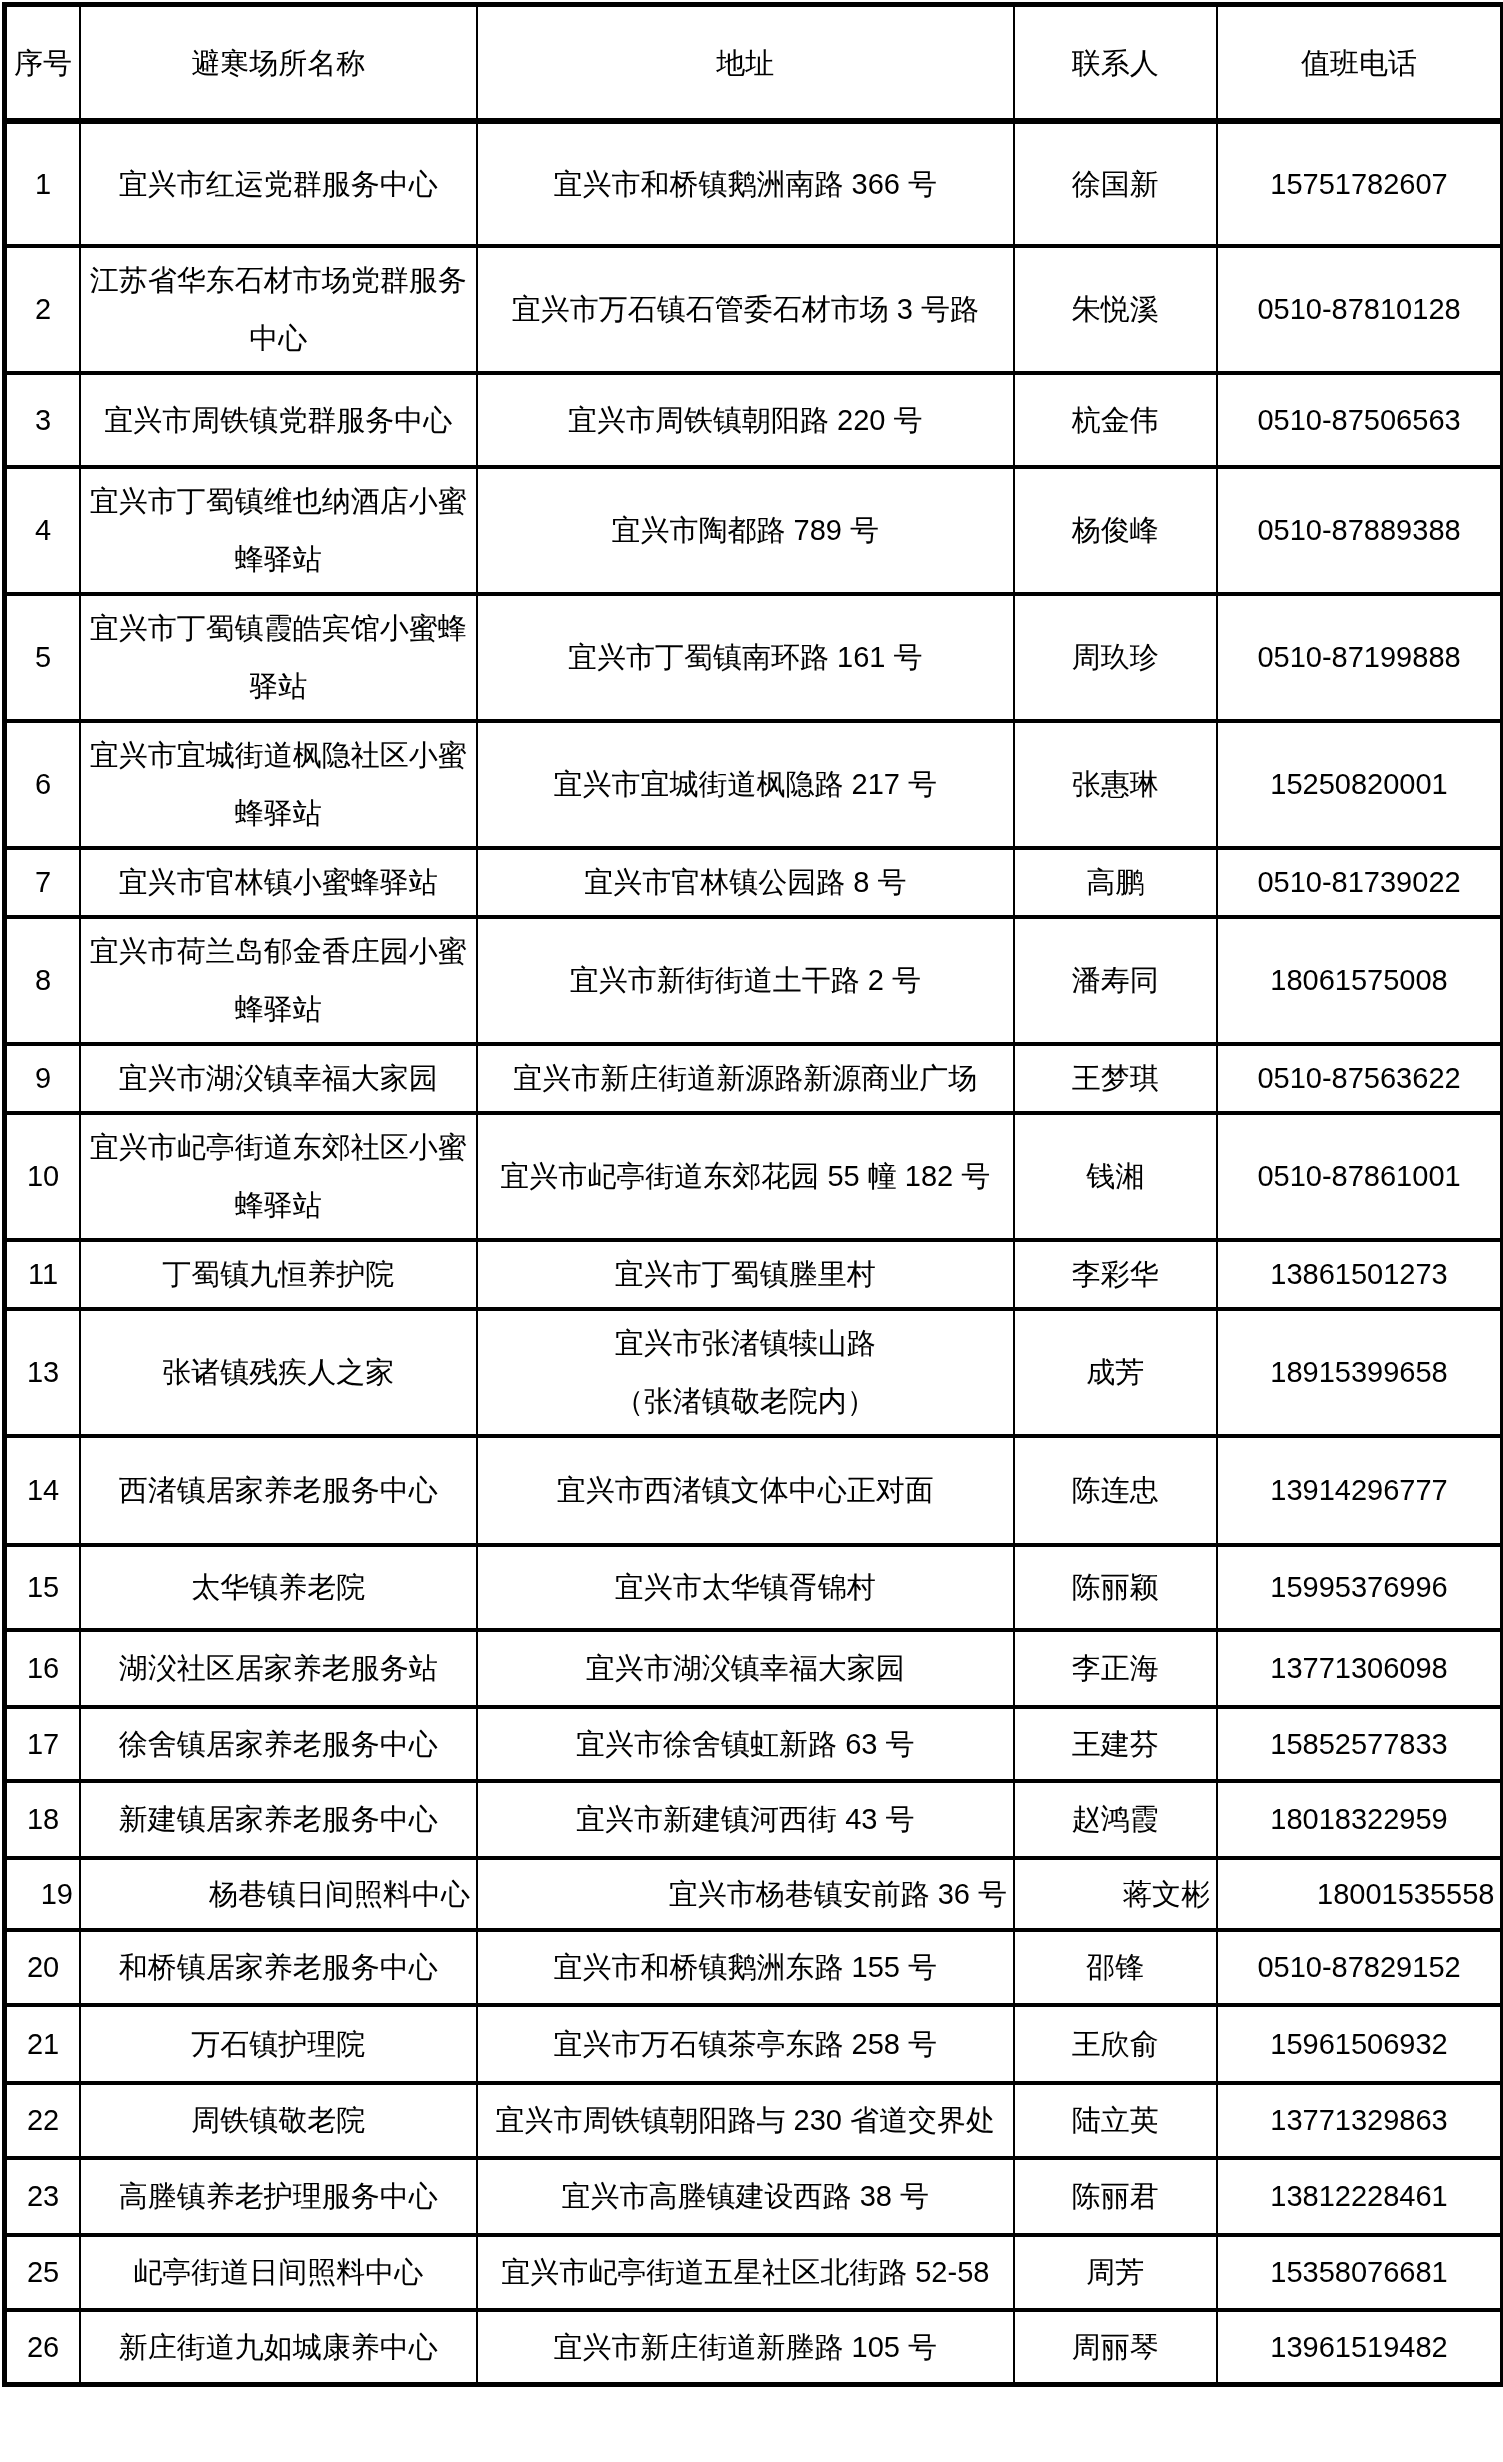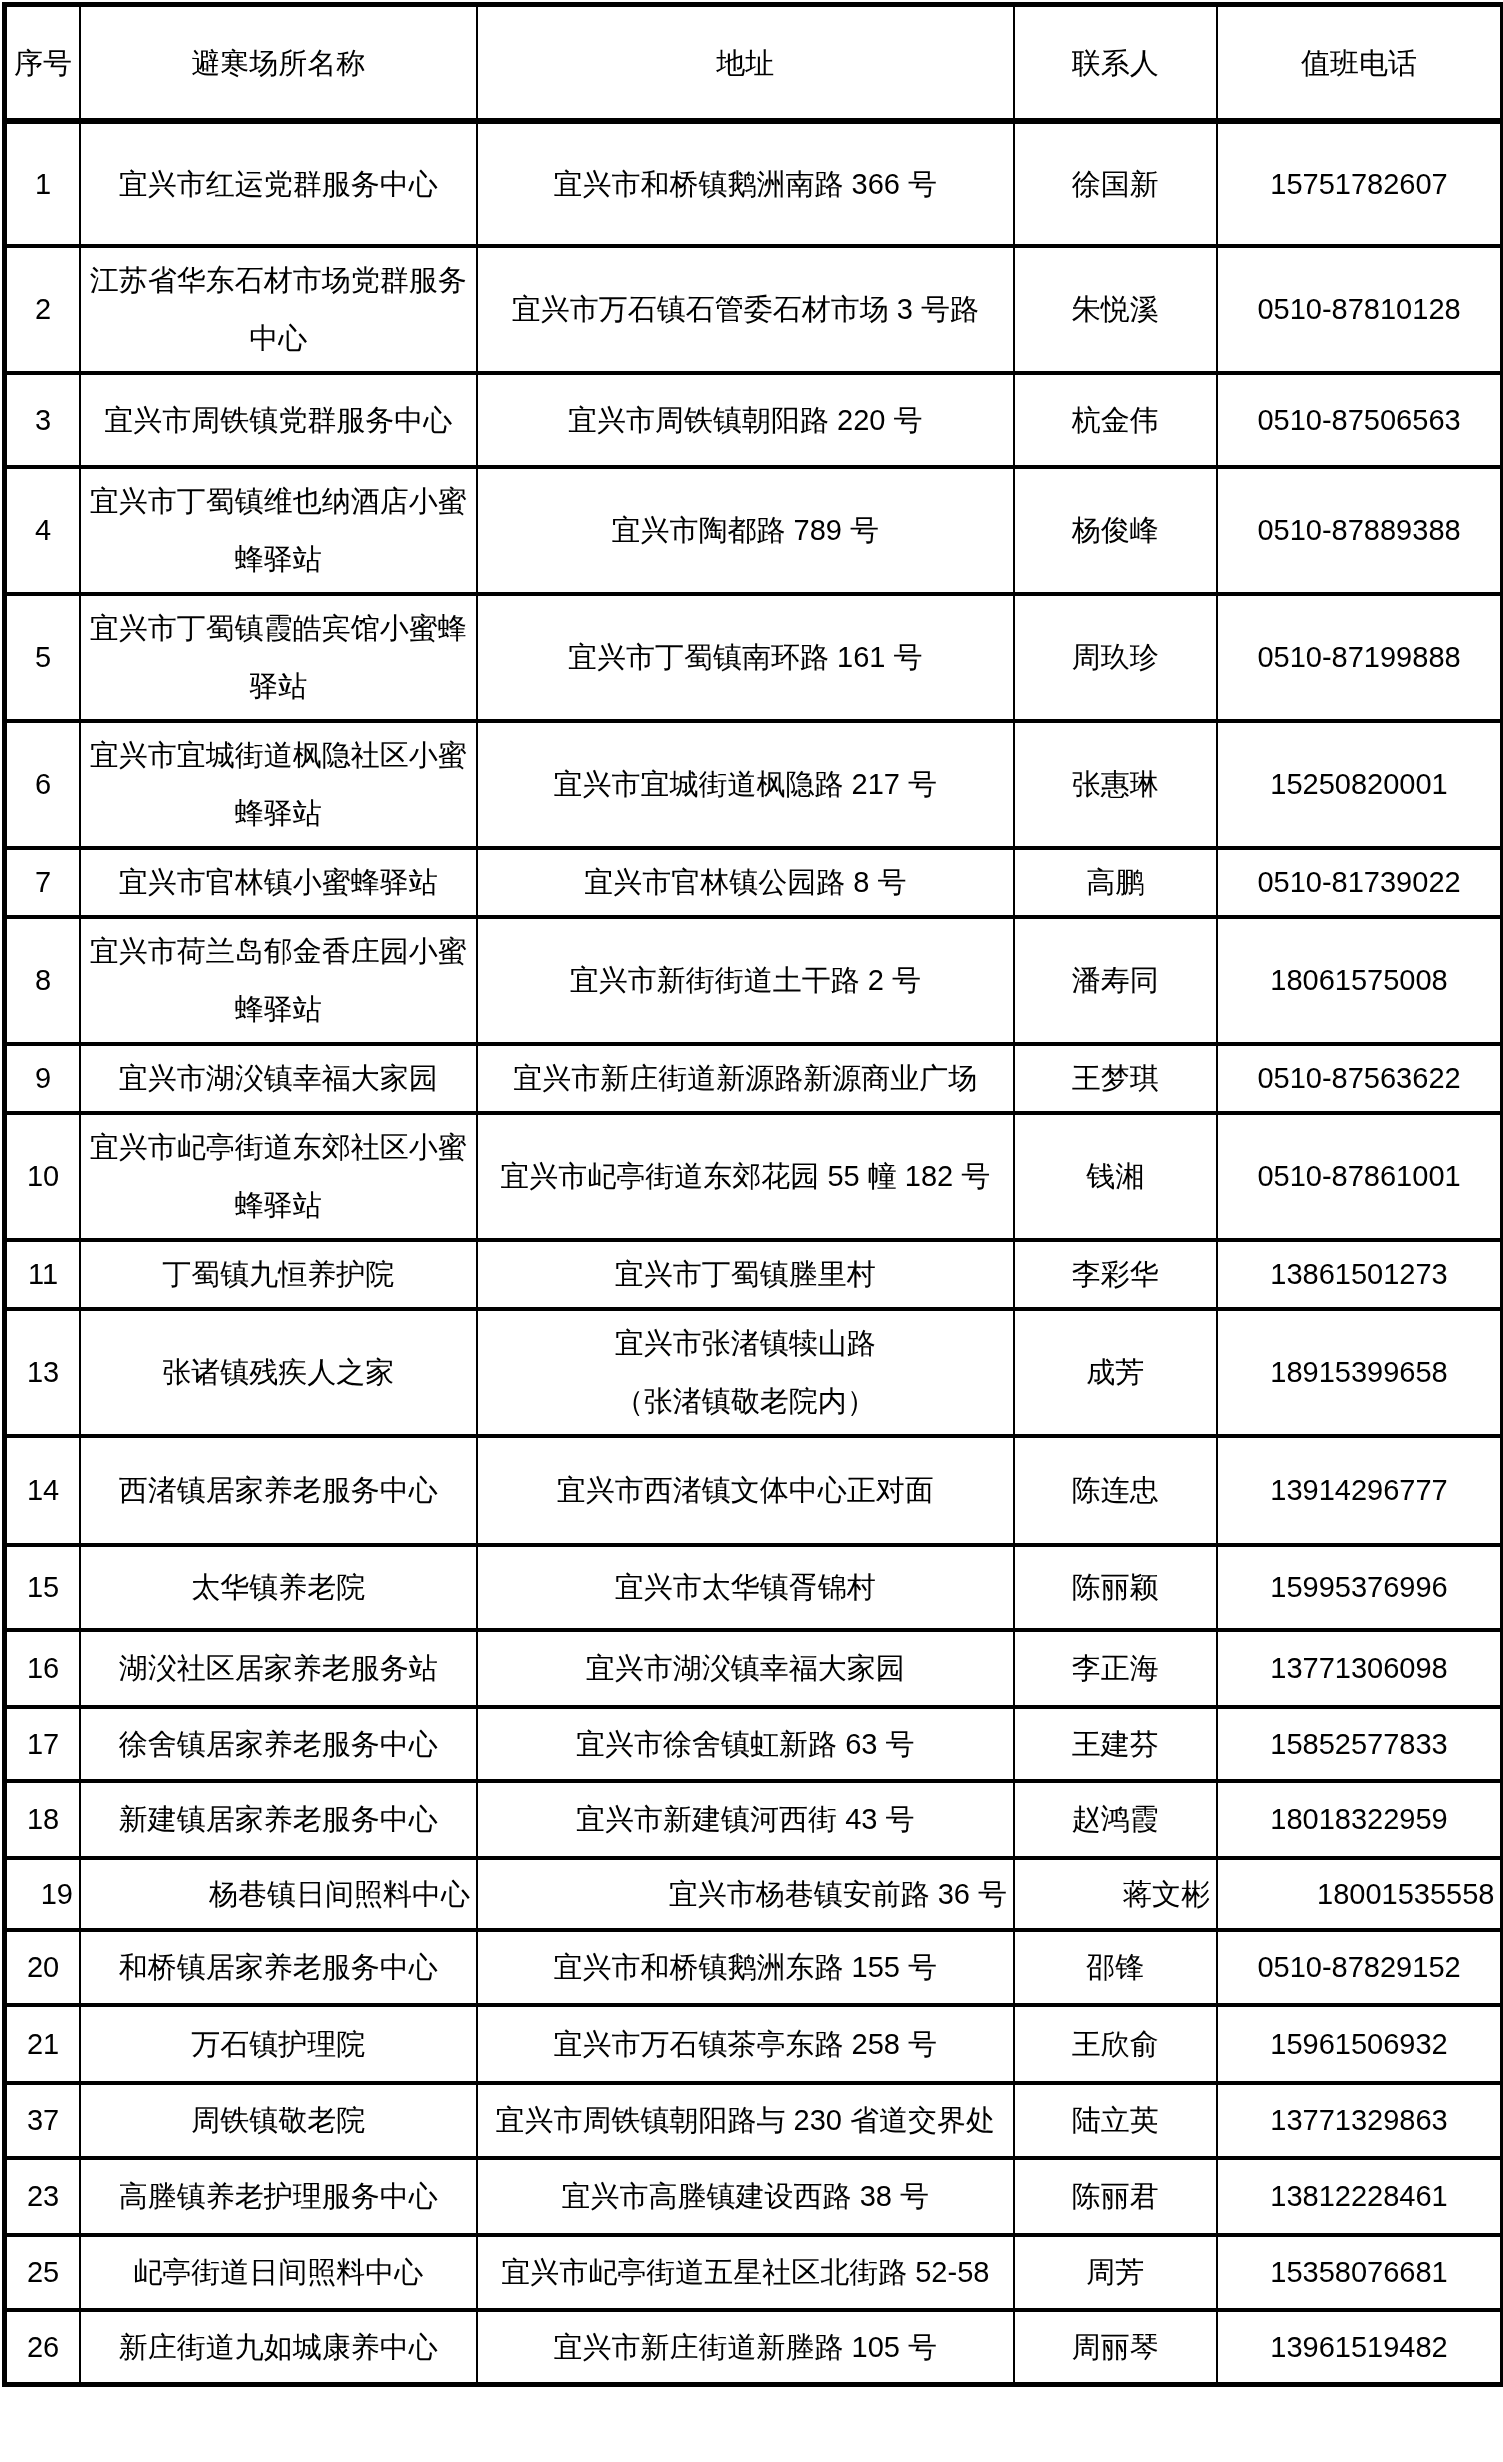--- a/index.html
+++ b/index.html
@@ -228,21 +228,21 @@
     <td class="c-phone">0510-87829152</td>
   </tr>
         <tr>
     <td class="c-no">21</td>
     <td class="c-name">万石镇护理院</td>
     <td class="c-addr">宜兴市万石镇茶亭东路 258 号</td>
     <td class="c-contact">王欣俞</td>
     <td class="c-phone">15961506932</td>
   </tr>
         <tr>
-    <td class="c-no">37</td>
+    <td class="c-no">22</td>
     <td class="c-name">周铁镇敬老院</td>
     <td class="c-addr">宜兴市周铁镇朝阳路与 230 省道交界处</td>
     <td class="c-contact">陆立英</td>
     <td class="c-phone">13771329863</td>
   </tr>
         <tr>
     <td class="c-no">23</td>
     <td class="c-name">高塍镇养老护理服务中心</td>
     <td class="c-addr">宜兴市高塍镇建设西路 38 号</td>
     <td class="c-contact">陈丽君</td>

